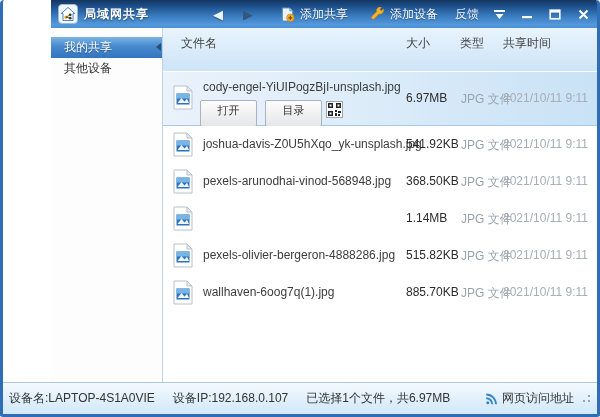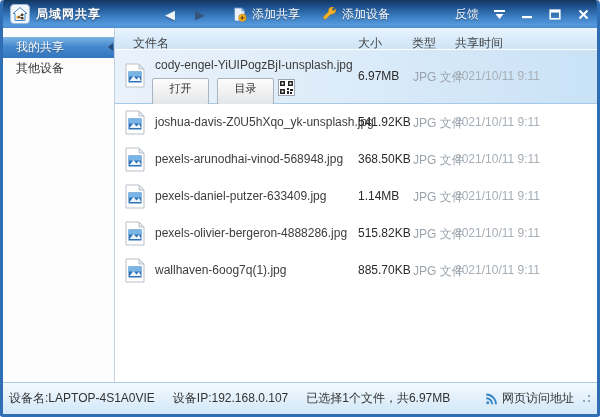--- a/index.html
+++ b/index.html
@@ -1,19 +1,19 @@
 <!DOCTYPE html>
 <html><head>
 <meta charset="utf-8">
 <style>
   * { margin:0; padding:0; box-sizing:border-box; }
   html,body { width:600px; height:417px; }
   body { font-family:"Liberation Sans","DejaVu Sans",sans-serif; font-size:12px; color:#333; background:#fff; }
   .window { position:relative; width:600px; height:417px; border:3px solid #2f6db5; border-top:none;
-            border-radius:4px 4px 3px 3px; overflow:hidden; background:#fff; }
+            border-radius:4px 4px 3px 3px; overflow:hidden; background:#fff;padding-left:48px; }
   
   .titlebar { position:relative; height:28px; display:flex; align-items:center;
     background:linear-gradient(180deg,#14365f 0%,#1d4f8a 22%,#3a7cc0 58%,#5499dc 88%,#4c8fd3 100%); }
   .app-icon { width:20px; height:20px; margin:0 6px 0 7px; flex:none; }
   .win-title { color:#fff; font-weight:bold; text-shadow:0 1px 2px rgba(0,0,0,.5); letter-spacing:1px; }
   .nav-arrow { width:22px; text-align:center; font-size:13px; cursor:pointer; }
   .nav-back { margin-left:58px; color:#eef4fa; text-shadow:0 1px 1px rgba(0,0,0,.4); }
   .nav-fwd  { margin-left:8px; color:#35567c; }
   .tbtn { display:flex; align-items:center; gap:5px; color:#fff; margin-left:22px; cursor:pointer;
           text-shadow:0 1px 1px rgba(0,0,0,.4); }
@@ -22,21 +22,21 @@
   .ctl { width:16px; height:14px; display:flex; align-items:center; justify-content:center; cursor:pointer; }
   
   .bodyArea { display:flex; height:364px; }
   .sidebar { width:112px; background:#fdfdfe; border-right:1px solid #c3d2e2; padding-top:9px; }
   .side-item { position:relative; height:21px; line-height:21px; padding-left:13px; cursor:pointer; color:#333; }
   .side-item.selected { background:linear-gradient(180deg,#7cb4e4 0%,#4689cd 45%,#3376c0 100%);
     color:#fff; text-shadow:0 1px 1px rgba(0,0,0,.35); }
   .side-notch { position:absolute; right:1px; top:6px; width:0; height:0;
     border-top:4px solid transparent; border-bottom:4px solid transparent; border-right:5px solid #264d78; }
   .main { flex:1; background:#fff; overflow:hidden; }
-  .thead { position:relative; height:22px; background:linear-gradient(180deg,#e9f4fd 0%,#d9ebfa 55%,#cde4f7 100%);
+  .thead { position:relative; height:44px; background:linear-gradient(180deg,#e9f4fd 0%,#d9ebfa 55%,#cde4f7 100%);
     border-bottom:1px solid #fff; }
   .thead span { position:absolute; top:7px; color:#444; }
   .h-name{left:18px;} .h-size{left:243px;} .h-type{left:297px;} .h-time{left:340px;}
   .row { position:relative; height:37px; background:#fff; }
   .row.selected { height:54px; background:linear-gradient(90deg,#eaf2fb 0%,#ddecf9 45%,#c9e2f6 100%);
     border-bottom:1px solid #a6c9e8; }
   .ficon { position:absolute; left:10px; top:6px; }
   .row.selected .ficon { top:13px; }
   .c-name { position:absolute; left:40px; top:11px; color:#3c3c3c; }
   .row.selected .c-name { top:8px; }
@@ -199,21 +199,20 @@
       </div>
 
       <div class="row">
         <svg class="ficon" width="20" height="25" viewBox="0 0 20 25">
           <path d="M1 1 h13 l5 5 v18 h-18 z" fill="#fff" stroke="#b9c1ca"></path>
             <path d="M14 1 l5 5 h-5 z" fill="#e7ebf0" stroke="#b9c1ca"></path>
           <rect x="3.5" y="8.5" width="13" height="11" fill="#2f74b8"></rect>
             <rect x="3.5" y="8.5" width="13" height="5" fill="#79b4e6"></rect>
           <path d="M4.5 18 l4 -5 l3 3.4 l2.5 -2.6 l2 4.2 z" fill="#eef4fa"></path>
         </svg>
-        <span class="c-name">pexels-daniel-putzer-633409.jpg</span>
         <span class="c-size">1.14MB</span>
         <span class="c-type">JPG 文件</span>
         <span class="c-time">2021/10/11 9:11</span>
       </div>
 
       <div class="row">
         <svg class="ficon" width="20" height="25" viewBox="0 0 20 25">
           <path d="M1 1 h13 l5 5 v18 h-18 z" fill="#fff" stroke="#b9c1ca"></path>
             <path d="M14 1 l5 5 h-5 z" fill="#e7ebf0" stroke="#b9c1ca"></path>
           <rect x="3.5" y="8.5" width="13" height="11" fill="#2f74b8"></rect>

